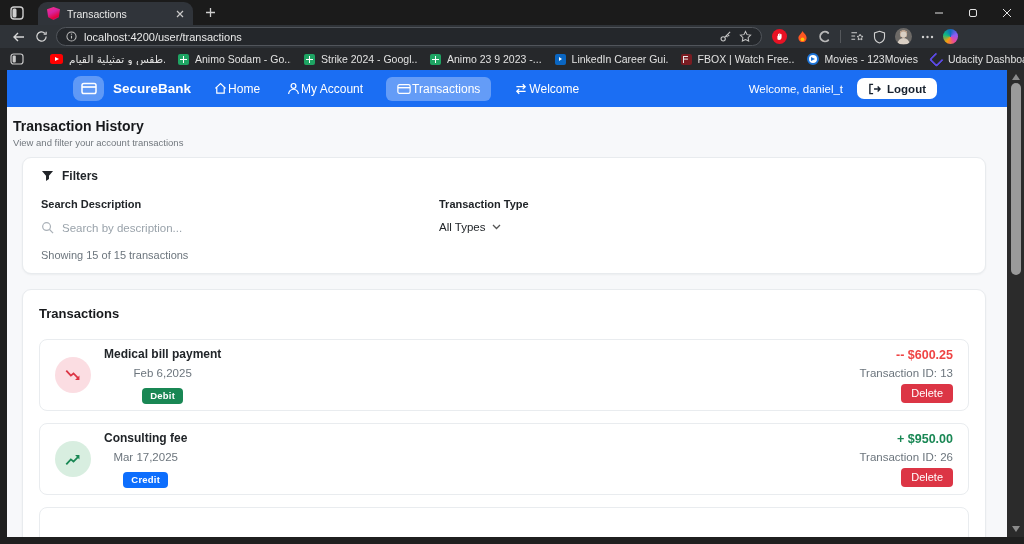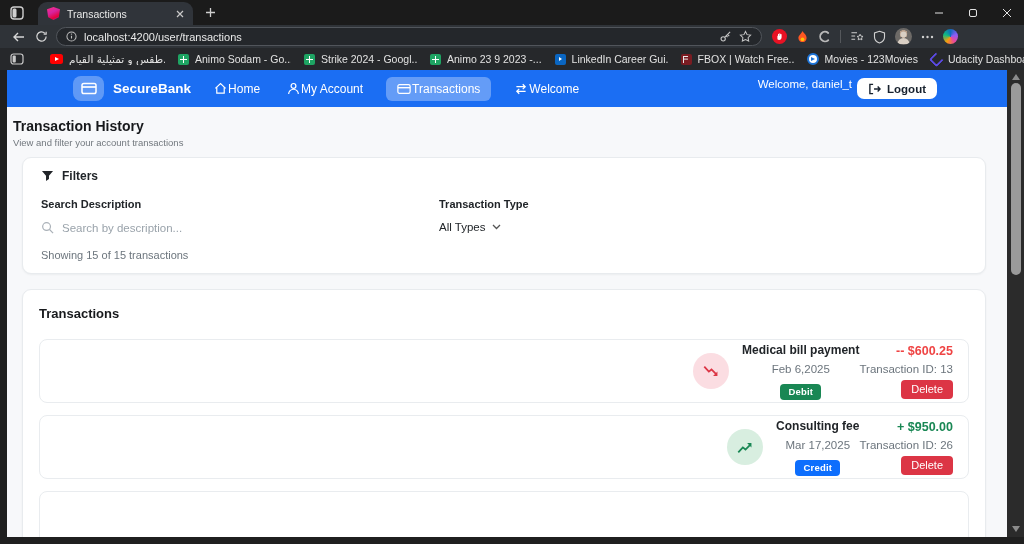--- a/index.html
+++ b/index.html
@@ -47,21 +47,21 @@
 
   
   .viewport { position:absolute; left:7px; top:70px; width:1000px; height:467px; background:#f7f8fa; overflow:hidden; }
 
   .navbar { height:37px; background:#1b6ef3; display:flex; align-items:center; padding:0 70px 0 66px; color:#fff; gap:19px; }
   .brand { display:flex; align-items:center; gap:9px; }
   .brand-box { width:31px; height:25px; background:rgba(255,255,255,.3); border-radius:8px; display:grid; place-items:center; }
   .brand-name { font-size:13.5px; font-weight:bold; }
   .nav-item { display:flex; align-items:center; gap:1px; font-size:12px; padding:5px 4px; border-radius:6px; cursor:default; }
   .nav-item.active { background:rgba(255,255,255,.32); padding:5px 11px; }
-  .nav-right { margin-left:auto; display:flex; gap:5px; }
+  .nav-right { margin-left:auto; display:flex; align-items:center; gap:14px; }
   .welcome { font-size:11.5px; }
   .logout { display:flex; align-items:center; gap:6px; background:#fff; color:#17212e; font-size:11.5px; font-weight:bold; padding:4.5px 11px; border-radius:7px; border:none; font-family:inherit; }
 
   .pagebody { padding:11px 21px 0 15px; }
   .page-title { font-size:14px; font-weight:bold; color:#17191c; margin-left:-9px; }
   .page-sub { font-size:9.5px; color:#72787e; margin:3px 0 0 -9px; }
 
   .card { background:#fff; border:1px solid #e8ebee; border-radius:9px; box-shadow:0 1px 2px rgba(20,30,40,.05); }
   .filters-card { margin-top:9px; padding:11px 18px 12px; }
   .filters-head { display:flex; align-items:center; gap:8px; font-size:12px; font-weight:bold; color:#212529; }
@@ -71,21 +71,21 @@
   .search-box { margin-top:11px; display:flex; align-items:center; gap:8px; }
   .search-box input { border:none; outline:none; background:transparent; font-size:11.5px; color:#212529; width:330px; font-family:inherit; }
   .search-box input::placeholder { color:#9aa3ab; }
   .type-select { margin-top:11px; display:flex; align-items:center; gap:7px; font-size:11.5px; color:#212529; width:max-content; }
   .filters-summary { margin-top:15px; font-size:11px; color:#6c757d; }
 
   .tx-card { margin-top:15px; padding:16px 16px; height:310px; }
   .tx-head { font-size:13px; font-weight:bold; color:#17191c; }
   .tx-count { margin-top:7px; font-size:11px; color:#6c757d; }
   .tx-rows { margin-top:18px; display:flex; flex-direction:column; gap:12px; }
-  .txrow { border:1px solid #e9ecef; border-radius:8px; background:#fff; height:64px; padding:10px 15px; display:flex; justify-content:flex-end; align-items:center; }
+  .txrow { border:1px solid #e9ecef; border-radius:8px; background:#fff; height:72px; padding:10px 15px; display:flex; justify-content:space-between; align-items:center; }
   .tx-left { display:flex; align-items:center; gap:13px; }
   .txicon { width:36px; height:36px; border-radius:50%; display:grid; place-items:center; }
   .bg-debit { background:#fbdde2; }
   .bg-credit { background:#d8eee0; }
   .txname { font-size:12px; font-weight:bold; color:#212529; }
   .txmeta { margin-top:6px; display:flex; align-items:center; gap:9px; font-size:11.5px; color:#6c757d;flex-direction:column; }
   .badge { font-size:9.5px; font-weight:bold; color:#fff; padding:2.5px 8px; border-radius:4px; letter-spacing:.2px; }
   .badge-debit { background:#198754; }
   .badge-credit { background:#0d6efd; }
   .tx-right { text-align:right; display:flex; flex-direction:column; align-items:flex-end; }

